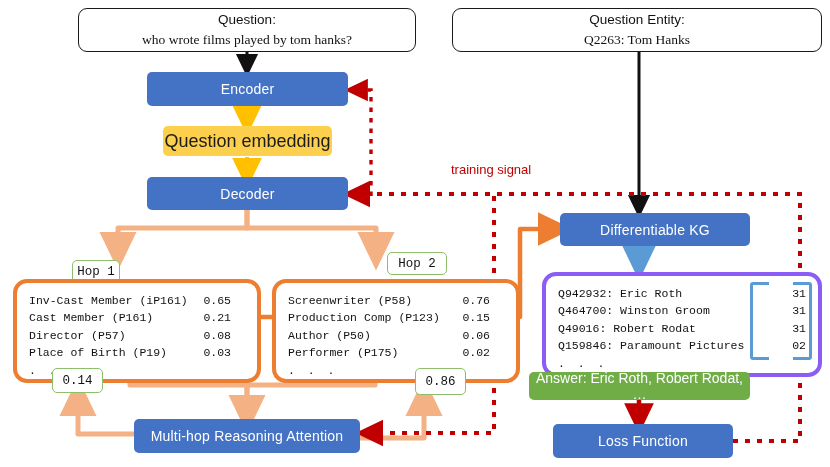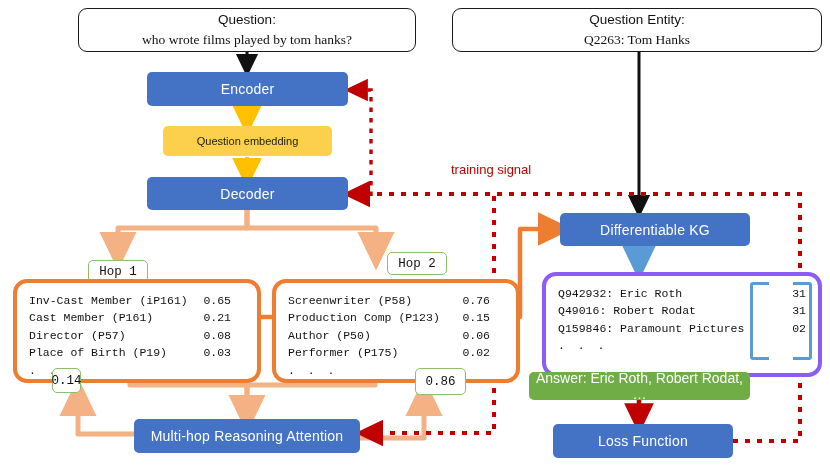--- a/index.html
+++ b/index.html
@@ -13,21 +13,21 @@
     border:1.6px solid #1a1a1a;border-radius:9px;background:#fff;
     font-family:"Liberation Sans",sans-serif;font-size:13.5px;color:#111;
     flex-direction:column;line-height:1.35;align-items:center;
   }
 
   .blue-box{
     background:#4472C4;border-radius:5px;color:#fff;
     font-size:14px;letter-spacing:.2px;
   }
   .yellow-box{
-    background:#FCCF4D;border-radius:5px;color:#1c1c1c;font-size:11px;
+    background:#FCCF4D;border-radius:5px;color:#1c1c1c;font-size:18px;
   }
   .green-box{
     background:#70AD47;border-radius:5px;color:#fff;font-size:14px;
   }
   .hop-tag{
     border:1.4px solid #8CBE6B;border-radius:5px;background:#fff;
     font-family:"Liberation Mono",monospace;font-size:12.5px;color:#111;
   }
   .score-tag{
     border:1.4px solid #8CBE6B;border-radius:5px;background:#fff;
@@ -171,21 +171,21 @@
   </div>
 
   <div class="node blue-box" style="left:147px;top:177px;width:201px;height:33px;">
     <span>Decoder</span>
   </div>
 
   <div class="node blue-box" style="left:560px;top:213px;width:190px;height:33px;">
     <span>Differentiable KG</span>
   </div>
 
-  <div class="node hop-tag" style="left:88px;top:260px;width:60px;height:23px;text-align:center;">
+  <div class="node hop-tag" style="left:72px;top:260px;width:48px;height:23px;text-align:center;">
     <span>Hop 1</span>
   </div>
   <div class="node hop-tag" style="left:346px;top:252px;width:60px;height:23px;margin-left:41px;">
     <span>Hop 2</span>
   </div>
 
   <div class="hop-panel" style="position:absolute;left:13px;top:279px;width:202px;height:81px;">
     <div class="row">
       <span class="lbl">Inv-Cast Member (iP161)</span>
       <span class="val">0.65</span>
@@ -225,33 +225,37 @@
     <div class="dots">. . .</div>
   </div>
 
   <div class="kg-panel" style="position:absolute;left:542px;top:272px;width:248px;height:82px;">
     <div class="kg-rows">
       <div class="row">
         <span class="lbl">Q942932: Eric Roth</span>
         <span class="val">0.31</span>
       </div>
       <div class="row">
+        <span class="lbl">Q464700: Winston Groom</span>
+        <span class="val">0.31</span>
+      </div>
+      <div class="row">
         <span class="lbl">Q49016: Robert Rodat</span>
         <span class="val">0.31</span>
       </div>
       <div class="row">
         <span class="lbl">Q159846: Paramount Pictures</span>
         <span class="val">0.02</span>
       </div>
       <div class="bracket"></div>
     </div>
     <div class="dots">. . .</div>
   </div>
 
-  <div class="node score-tag" style="left:52px;top:368px;width:29px;height:25px;">
+  <div class="node score-tag" style="left:52px;top:368px;width:51px;height:25px;">
     <span>0.14</span>
   </div>
   <div class="node score-tag" style="left:415px;top:368px;width:51px;height:27px;text-align:center;">
     <span>0.86</span>
   </div>
 
   <div class="node blue-box" style="left:134px;top:419px;width:226px;height:34px;">
     <span>Multi-hop Reasoning Attention</span>
   </div>
 

